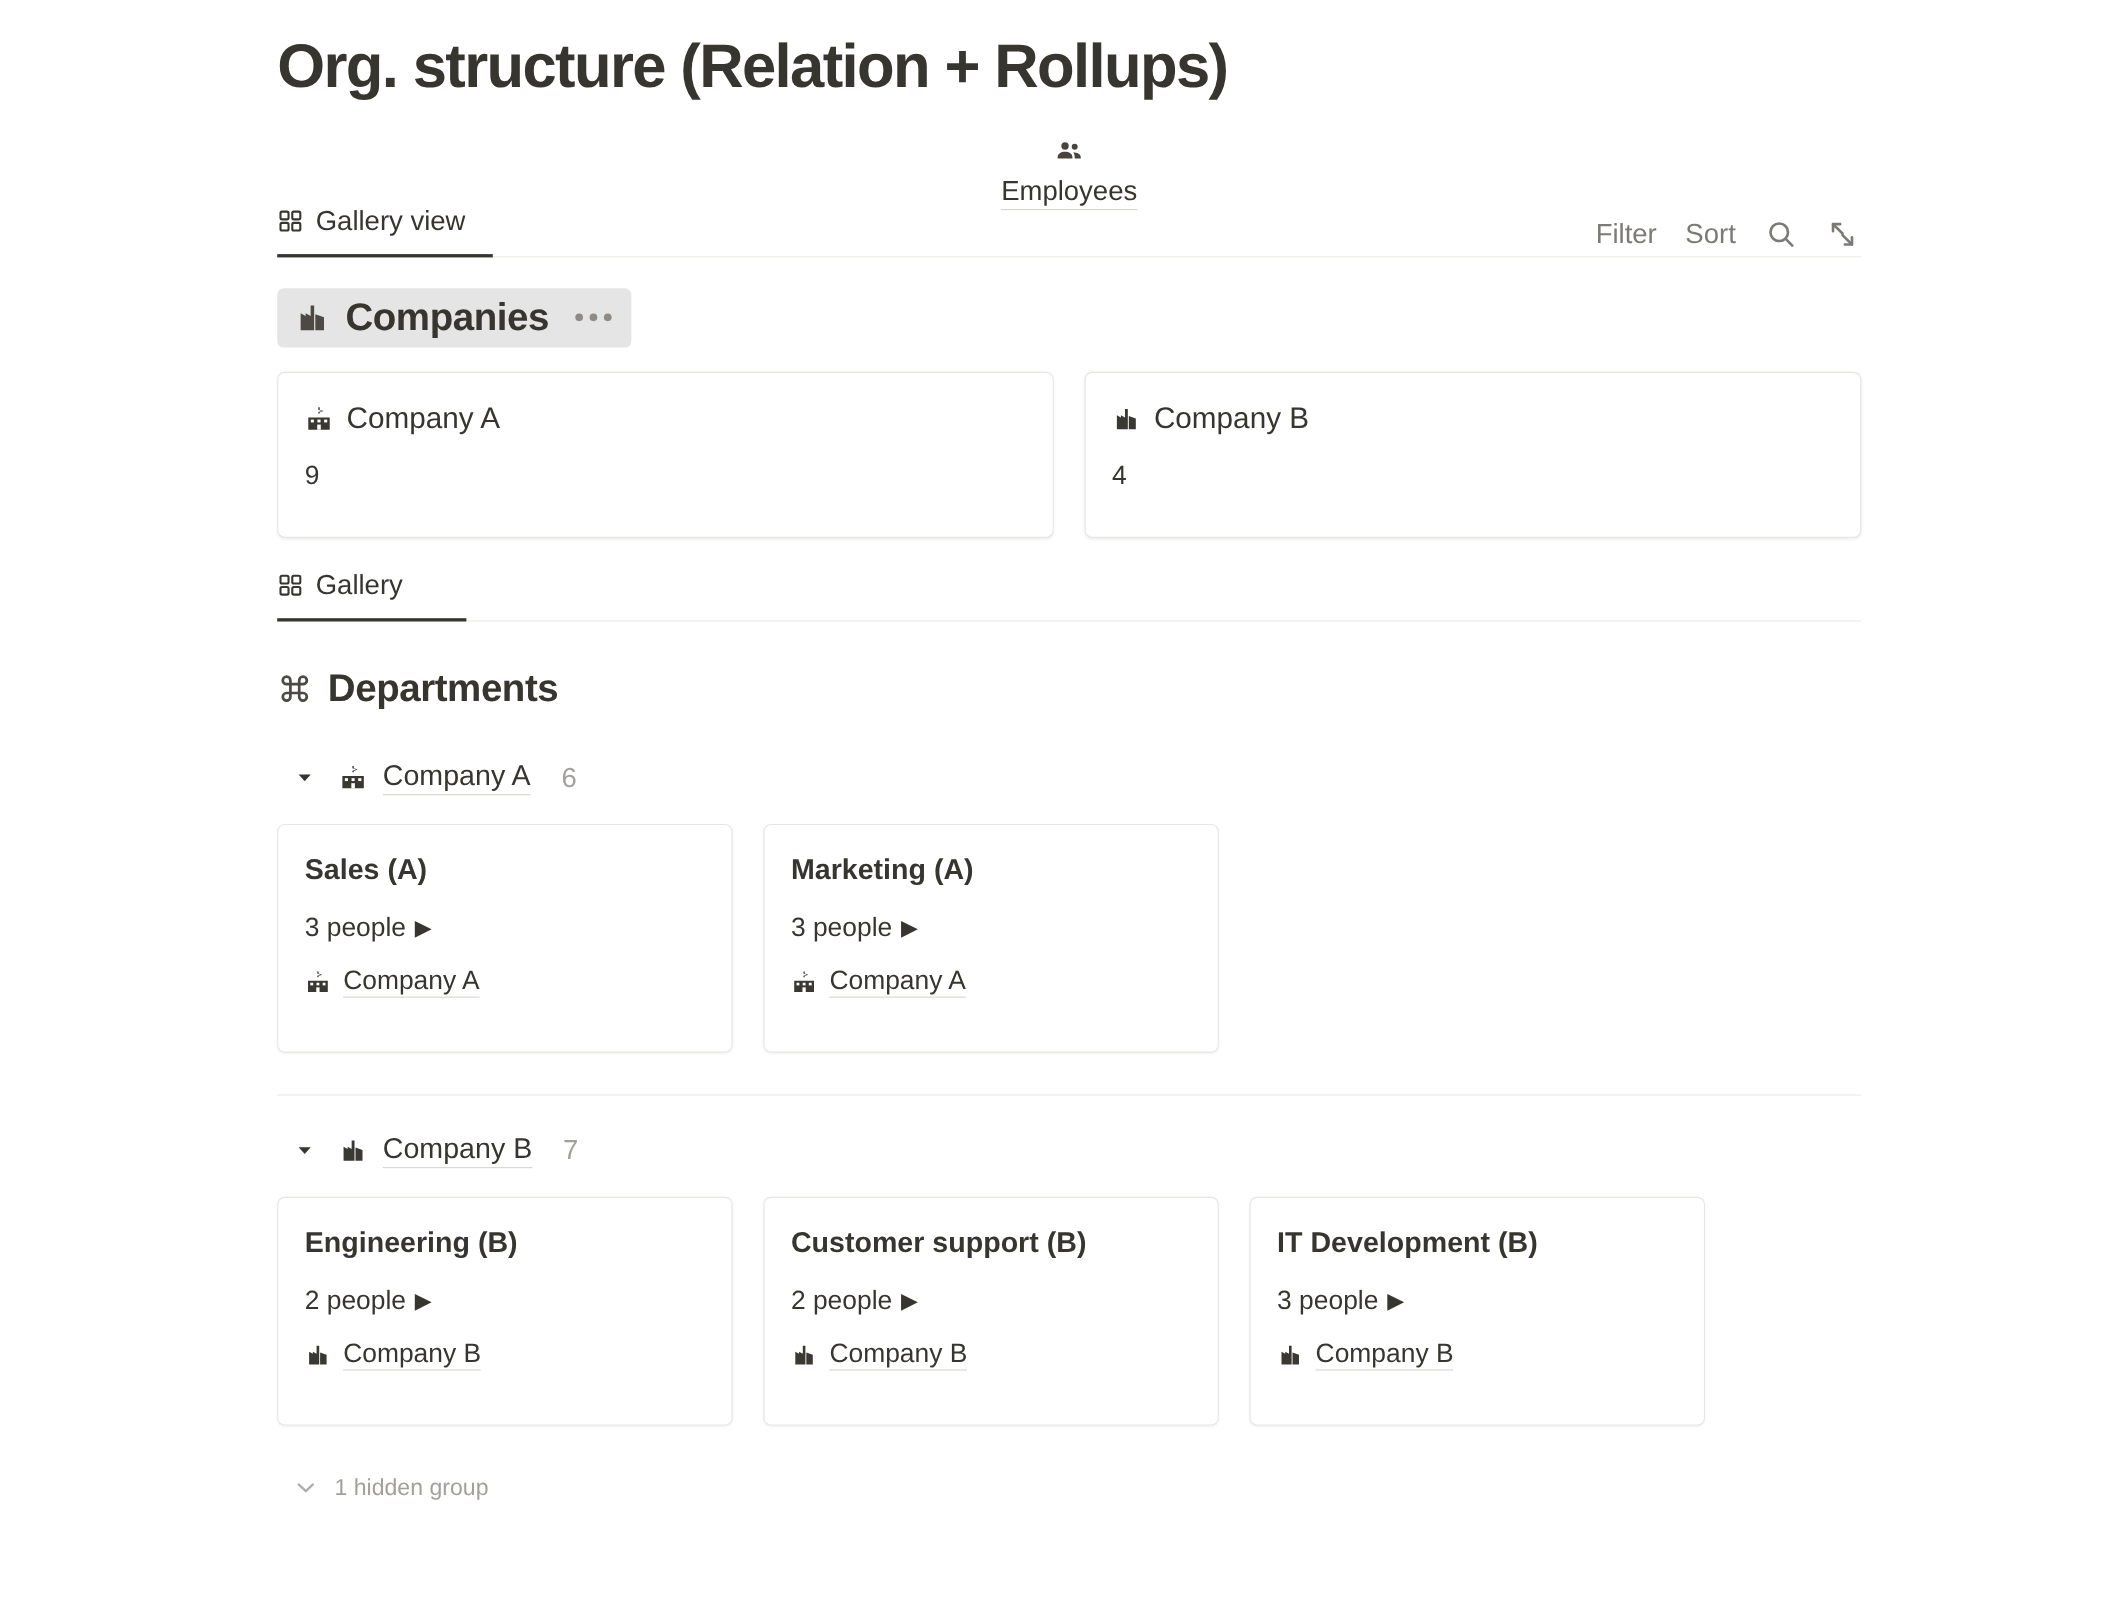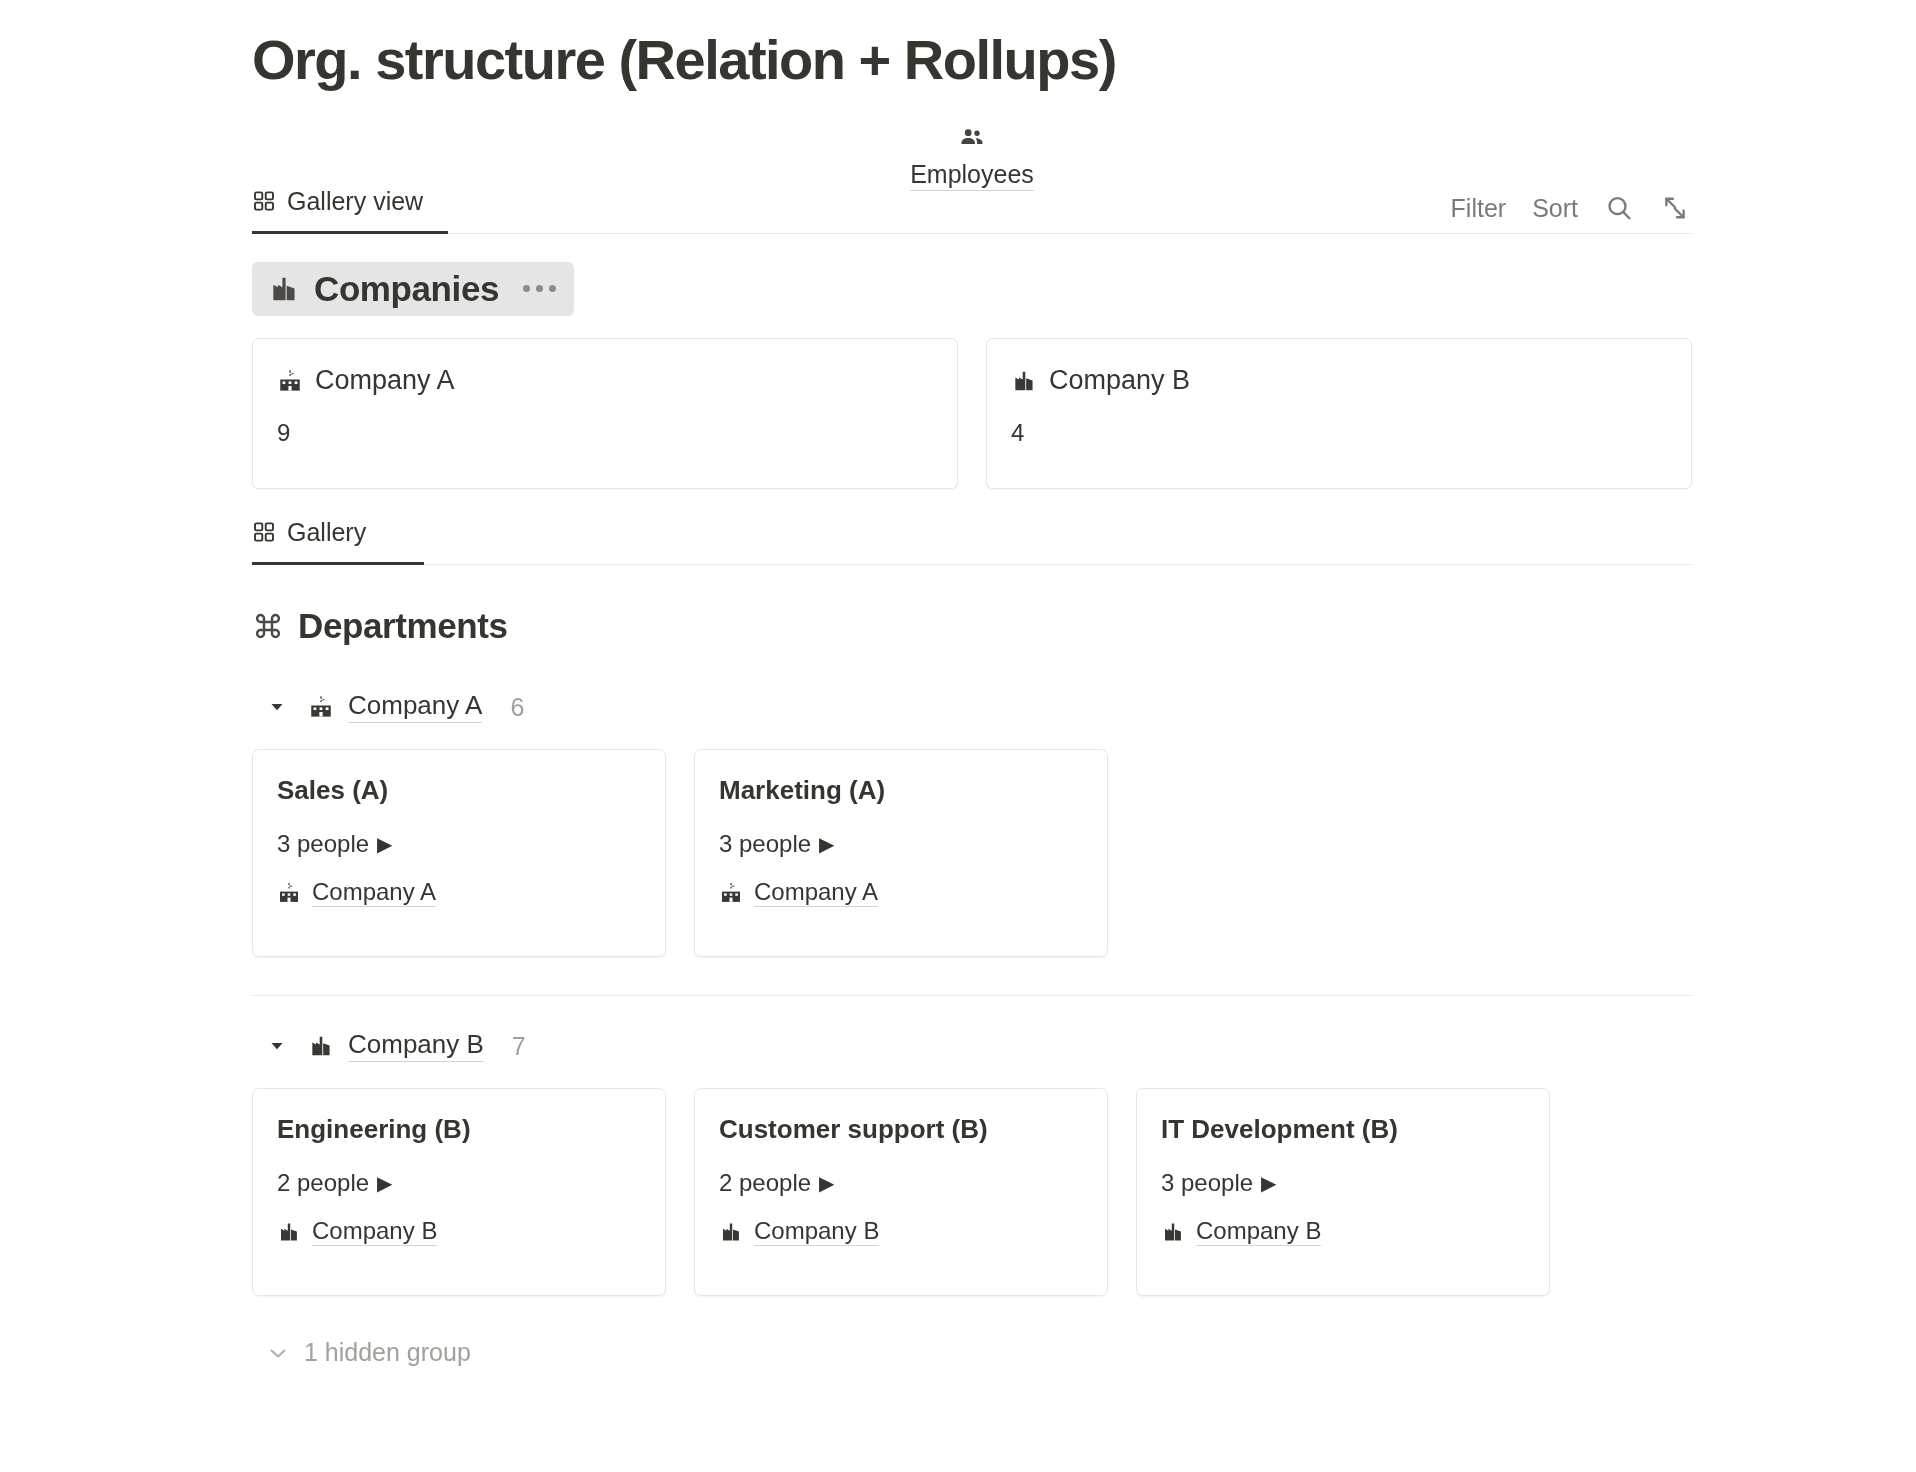--- a/index.html
+++ b/index.html
@@ -56,21 +56,21 @@
     line-height: 1.15;
     padding-bottom: 1px;
   }
 
   
   .view-bar {
     position: relative;
     margin-top: 24px;
     height: 52px;
     display: flex;
-    align-items: center;
+    align-items: flex-end;
     justify-content: space-between;
   }
   .view-bar::after {
     content: "";
     position: absolute;
     left: 0; right: 0; bottom: 0;
     height: 1px;
     background: #eceae6;
   }
   .view-tab {
@@ -273,21 +273,21 @@
     gap: 14px;
     margin-top: 44px;
     margin-left: 14px;
   }
   .hidden-caret {
     width: 24px; height: 24px;
     display:inline-flex; align-items:center; justify-content:center;
     color: #b1aeaa;
   }
   .hidden-label {
-    font-size: 25px;
+    font-size: 21px;
     color: #a3a09b;
     line-height: 1;
   }
 
   svg { display: block; }
 </style>
 </head>
 <body>
 
 <div class="page">

